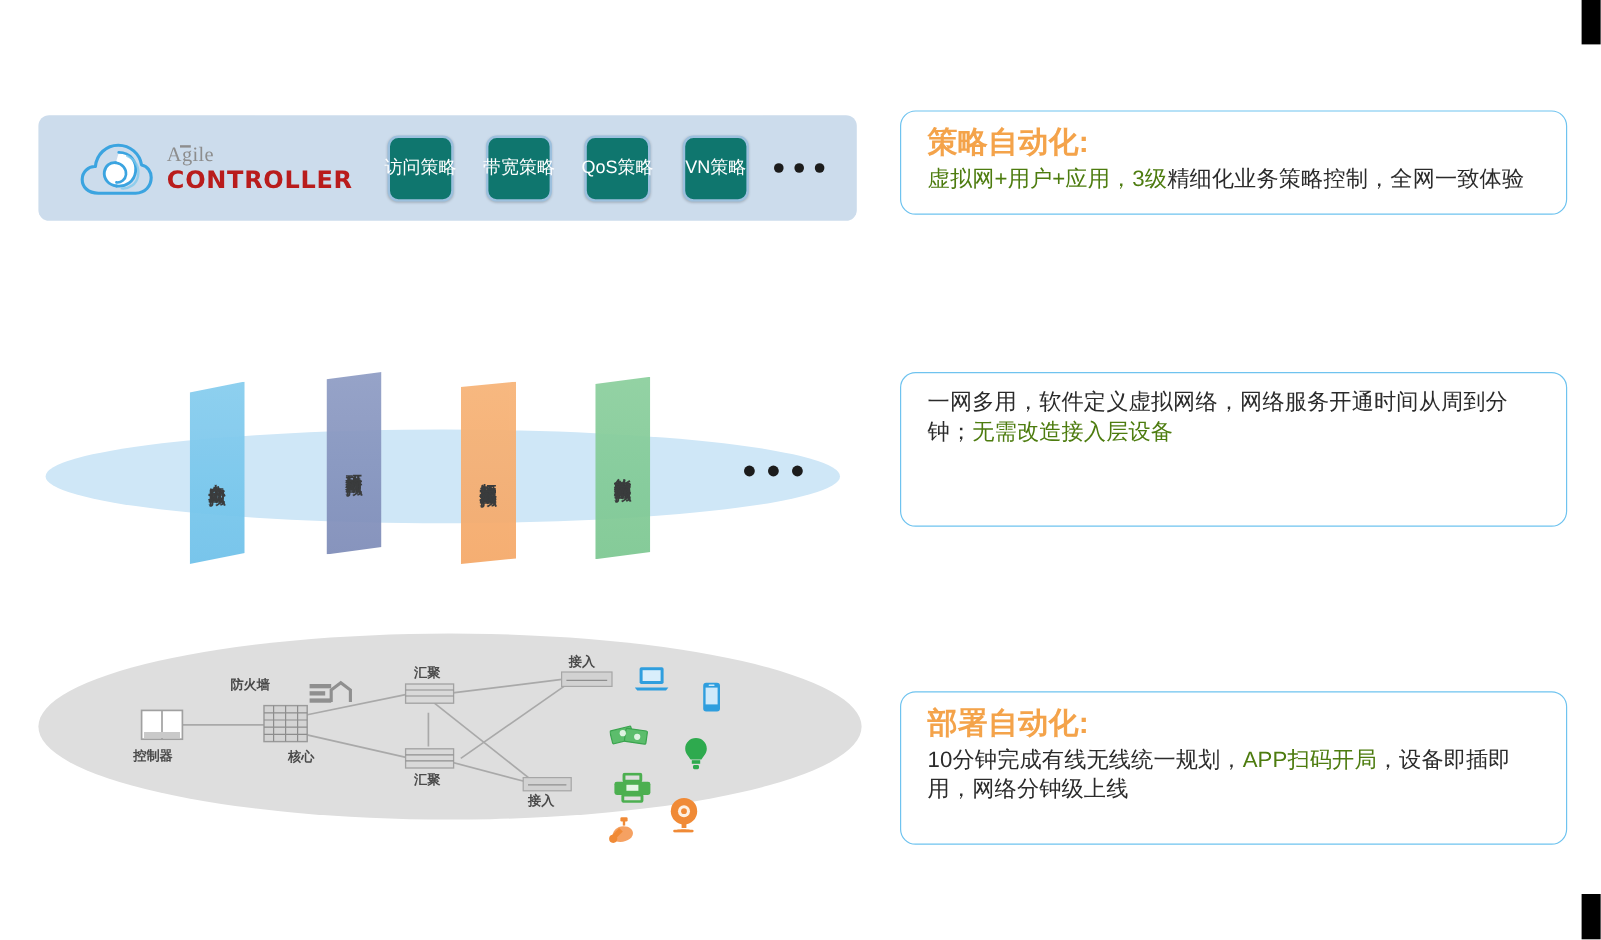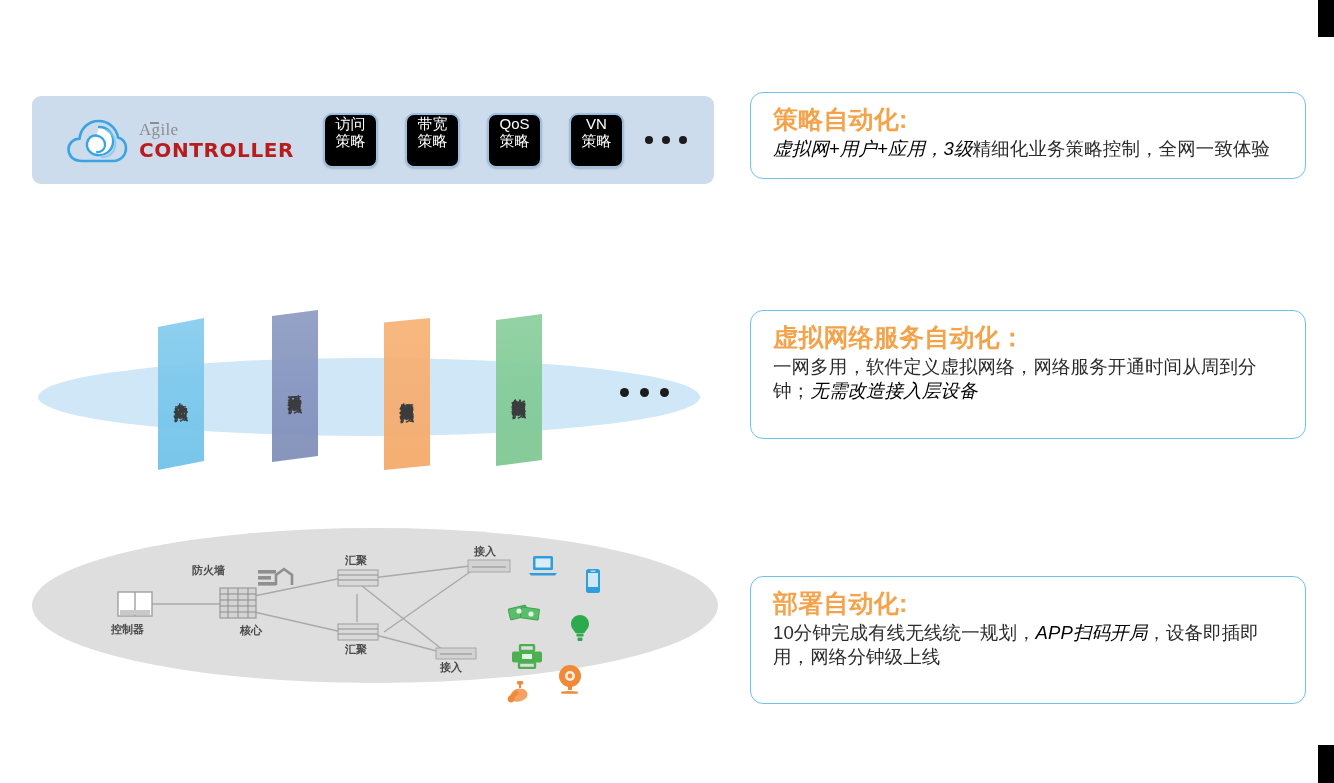--- a/index.html
+++ b/index.html
@@ -36,22 +36,22 @@
     position:absolute; left:11px; top:1px; width:9px; height:2px; background:#8d8d8d;
   }
   #logo-controller {
     font-size:20px; font-weight:bold; color:#b91c1c; letter-spacing:.6px;
     margin-top:2px; font-family:"DejaVu Sans",sans-serif;
   }
 
   #policy-chips { display:flex; align-items:center; margin-left:29px; }
   .chip {
     width:55px; height:55px; margin-right:27px;
-    background:#000000; border:2px solid #9cc0de; border-radius:9px;
-    display:flex; flex-direction:column; align-items:center; justify-content:flex-start;
+    background:#0f766e; border:2px solid #9cc0de; border-radius:9px;
+    display:flex; align-items:center; justify-content:center;
     color:#ffffff; font-size:15px; line-height:1.18;
     box-shadow:0 1px 2px rgba(0,0,0,.18);
   }
   .chip span { display:block; white-space:nowrap; }
   .chip.latin span { font-family:"Liberation Sans",sans-serif; }
   #chips-ellipsis { display:flex; gap:9px; margin-left:-6px; }
   #chips-ellipsis i { width:8px; height:8px; background:#1c1c1c; border-radius:50%; display:block; }
 
   
   #vn-stage { position:absolute; left:32px; top:296px; width:690px; height:200px; }
@@ -107,21 +107,21 @@
   #card-1 { top:92px;  height:87px; }
   #card-2 { top:310px; height:129px; }
   #card-3 { top:576px; height:128px; }
   .card-title {
     color:#f4a34a; font-size:25px; font-weight:bold;
     line-height:1.18; margin:0 0 2px 0; letter-spacing:.2px;
   }
   .card-body {
     font-size:18.5px; color:#2b2b2b; line-height:1.34; letter-spacing:.1px;
   }
-  .hl { color:#000000;font-style:italic; }
+  .hl { color:#4d7c0f; }
 </style>
 </head>
 <body>
 
 <div class="edge-mark" id="mark-tr"></div>
 <div class="edge-mark" id="mark-br"></div>
 
 <div id="controller-bar">
 
   <div id="logo-block">
@@ -327,21 +327,20 @@
 </div>
 
 <div class="card" id="card-1">
   <div class="card-title">策略自动化:</div>
   <div class="card-body">
     <span class="hl">虚拟网+用户+应用，3级</span><span>精细化业务策略控制，全网一致体验</span>
   </div>
 </div>
 
 <div class="card" id="card-2">
-  <div class="card-title">虚拟网络服务自动化：</div>
   <div class="card-body">
     <span>一网多用，软件定义虚拟网络，网络服务开通时间从周到分钟；</span><span class="hl">无需改造接入层设备</span>
   </div>
 </div>
 
 <div class="card" id="card-3">
   <div class="card-title">部署自动化:</div>
   <div class="card-body">
     <span>10分钟完成有线无线统一规划，</span><span class="hl">APP扫码开局</span><span>，设备即插即用，网络分钟级上线</span>
   </div>

